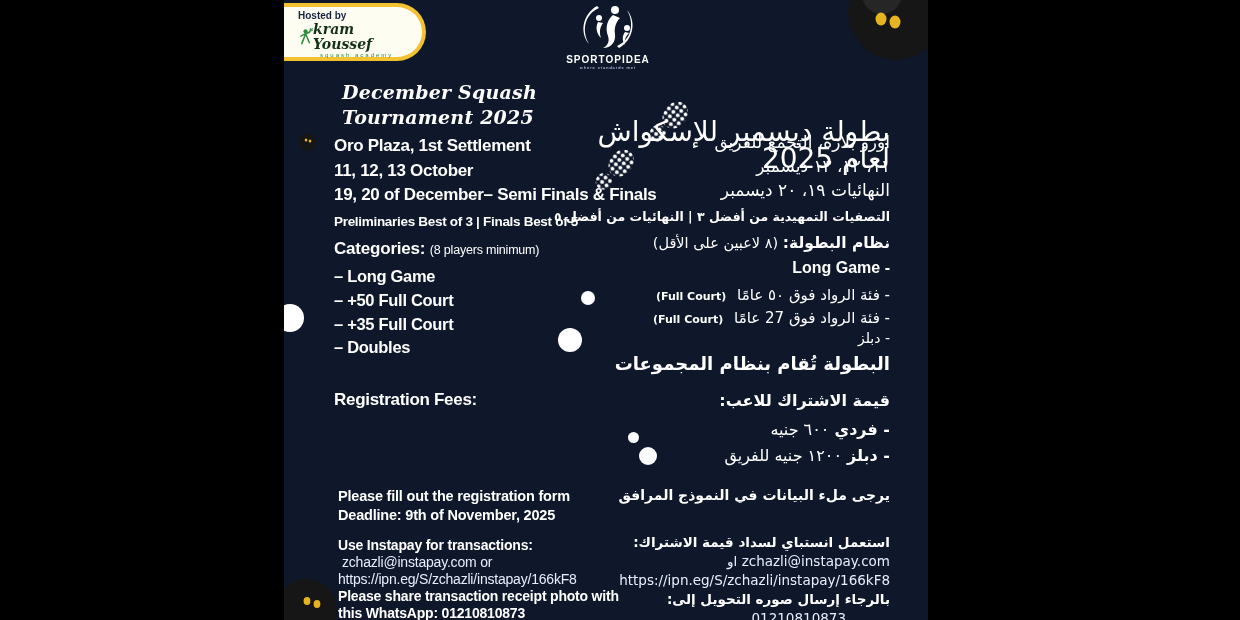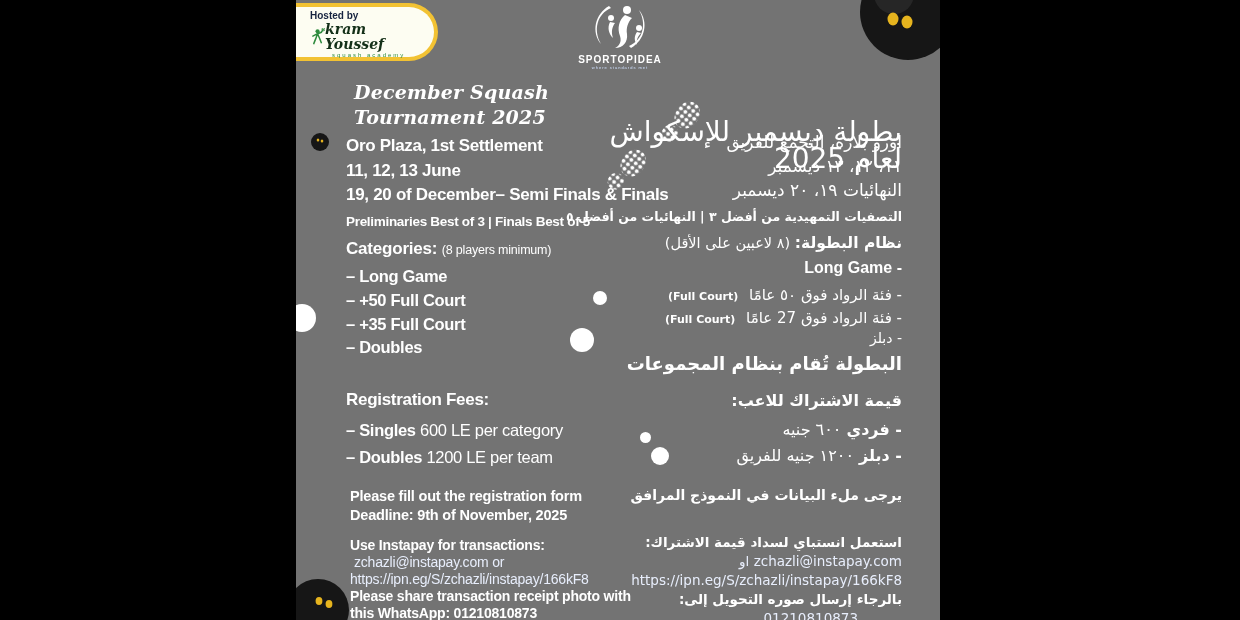--- a/index.html
+++ b/index.html
@@ -1,19 +1,19 @@
 <!DOCTYPE html>
 <html><head>
 <meta charset="utf-8">
 <style>
   html,body{margin:0;padding:0;background:#000;}
   .stage{position:relative;width:1240px;height:620px;background:#000;overflow:hidden;
          font-family:"Liberation Sans",sans-serif;}
-  .poster{position:absolute;left:296px;top:0;width:644px;height:620px;
-          background:#737373;overflow:hidden;color:#fff;}
+  .poster{position:absolute;left:284px;top:0;width:644px;height:620px;
+          background:#0f172a;overflow:hidden;color:#fff;}
   .abs{position:absolute;}
   
   .badge{position:absolute;left:0;top:3px;width:142px;height:58px;background:#fdfdf2;
          border:4px solid #f2c233;border-left:none;border-radius:0 32px 32px 0;
          box-sizing:border-box;padding:3px 10px 0 14px;color:#1c2a4a;}
   .badge .hosted{font-size:10px;font-weight:700;color:#16233f;}
   .badge .brandrow{display:flex;align-items:center;margin-top:1px;}
   .badge .brand{font-family:"DejaVu Serif",serif;font-weight:700;font-style:italic;
                 font-size:14px;color:#143018;line-height:15px;}
   .badge .tagline{font-size:6px;letter-spacing:2px;color:#2e8b3d;margin-left:22px;}
@@ -132,42 +132,38 @@
       <ellipse cx="14.5" cy="40" rx="8" ry="8.5" fill="url(#dots2)"></ellipse>
     </svg>
 
     <div class="abs en l-title">
       <div>December Squash</div>
       <div>Tournament 2025</div>
     </div>
 
     <div class="abs en l-venue">
       <div>Oro Plaza, 1st Settlement</div>
-      <div>11, 12, 13 June</div>
+      <div>11, 12, 13 October</div>
       <div>19, 20 of December– Semi Finals &amp; Finals</div>
     </div>
 
     <div class="abs en l-format">Preliminaries Best of 3 | Finals Best of 5</div>
 
     <div class="abs en l-cath">
       <span class="b">Categories:</span>
       <span class="note">(8 players minimum)</span>
     </div>
     <div class="abs en l-cats">
       <div>–  Long Game</div>
       <div>–  +50 Full Court</div>
       <div>–  +35 Full Court</div>
       <div>–   Doubles</div>
     </div>
 
     <div class="abs en l-feet">Registration Fees:</div>
-    <div class="abs en l-fees">
-      <div><span class="b">– Singles</span><span> 600 LE per category</span></div>
-      <div><span class="b">– Doubles</span><span> 1200 LE per team</span></div>
-    </div>
 
     <div class="abs en l-form">
       <div>Please fill out the registration form</div>
       <div>Deadline: 9th of November, 2025</div>
     </div>
 
     <div class="abs en l-pay">
       <div class="b">Use Instapay for transactions:</div>
       <div class="lite" style="padding-left:4px">zchazli@instapay.com or</div>
       <div class="lite">https://ipn.eg/S/zchazli/instapay/166kF8</div>

